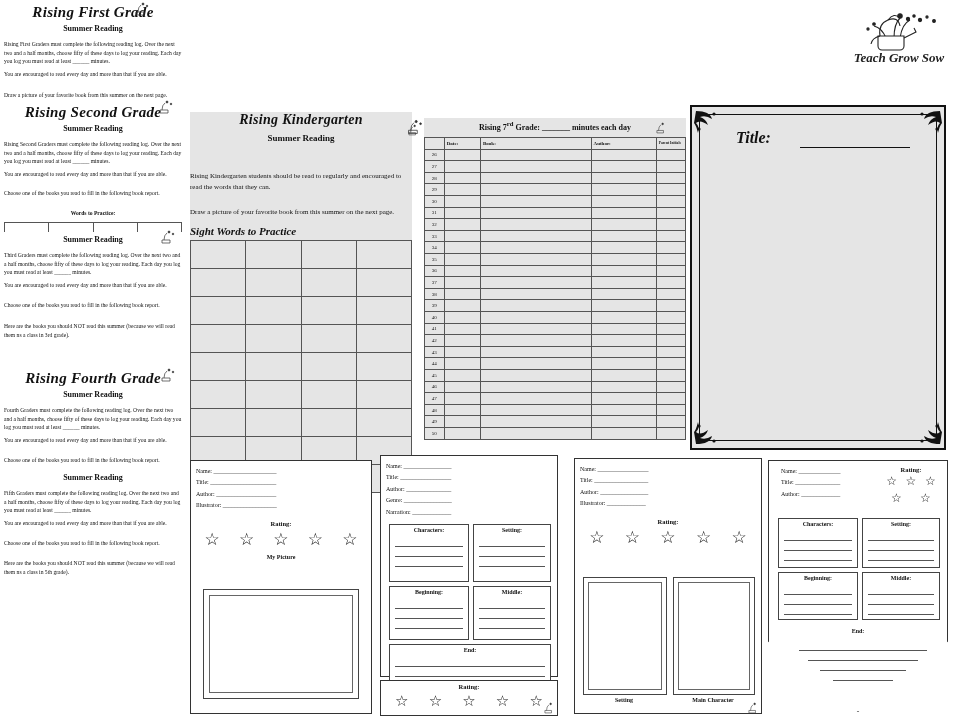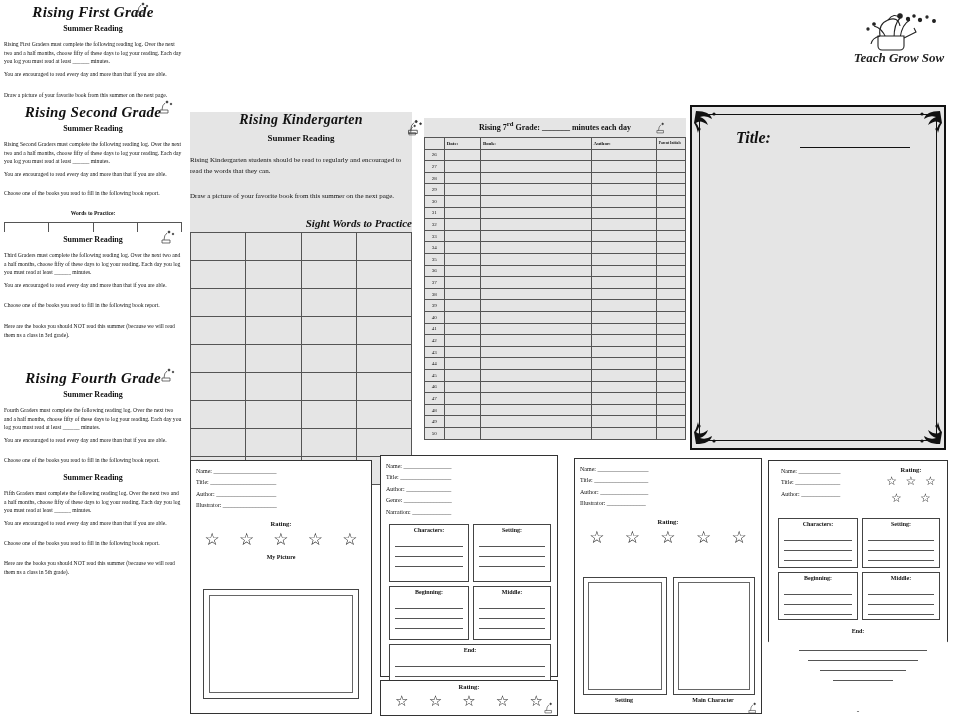--- a/index.html
+++ b/index.html
@@ -43,21 +43,21 @@
   .mini-logo{font-size:3.4px;text-align:center;line-height:1;color:#333;}
 
   
   .gsheet{position:absolute;width:178px;background:#fff;padding:0;}
 
   
   #kinder{left:190px;top:112px;width:222px;}
   #kinder .grade-title{font-size:14px;}
   .sight-title{
     font-family:"Liberation Serif", serif;font-style:italic;font-weight:bold;
-    font-size:11px;text-align:right;margin-top:14px;
+    font-size:11px;text-align:left;margin-top:6px;
   }
   .sightgrid{width:100%;border-collapse:collapse;margin-top:3px;}
   .sightgrid td{border:1px solid #555;height:25px;}
 
   
   #days50{left:424px;top:118px;width:262px;}
   #days50 .t50{
     font-family:"Liberation Serif", serif;font-style:italic;font-weight:bold;
     font-size:14px;text-align:center;
   }
@@ -240,21 +240,21 @@
       <p>Fifth Graders must complete the following reading log. Over the next two and a half months, choose fifty of these days to log your reading. Each day you log you must read at least ______ minutes.</p>
       <p>You are encouraged to read every day and more than that if you are able.</p>
       <p style="margin-top:11px;">Choose one of the books you read to fill in the following book report.</p>
       <p style="margin-top:12px;">Here are the books you should NOT read this summer (because we will read them ns a class in 5th grade).</p>
     </div>
   </div>
 
   <div class="sheet" id="kinder">
     <div class="grade-title">Rising Kindergarten</div>
     <div class="sub" style="font-size:9px;margin-top:5px;">Summer Reading</div>
-    <div style="font-size:7px;line-height:1.6;margin-top:12px;">
+    <div style="font-size:7px;line-height:1.6;margin-top:28px;">
       <p style="margin:0 0 14px 0;">Rising Kindergarten students should be read to regularly and encouraged to read the words that they can.</p>
       <p style="margin:0;">Draw a picture of your favorite book from this summer on the next page.</p>
     </div>
     <div class="sight-title">Sight Words to Practice</div>
     <table class="sightgrid">
       <tbody>
           <tr>
             <td></td>
             <td></td>
             <td></td>

